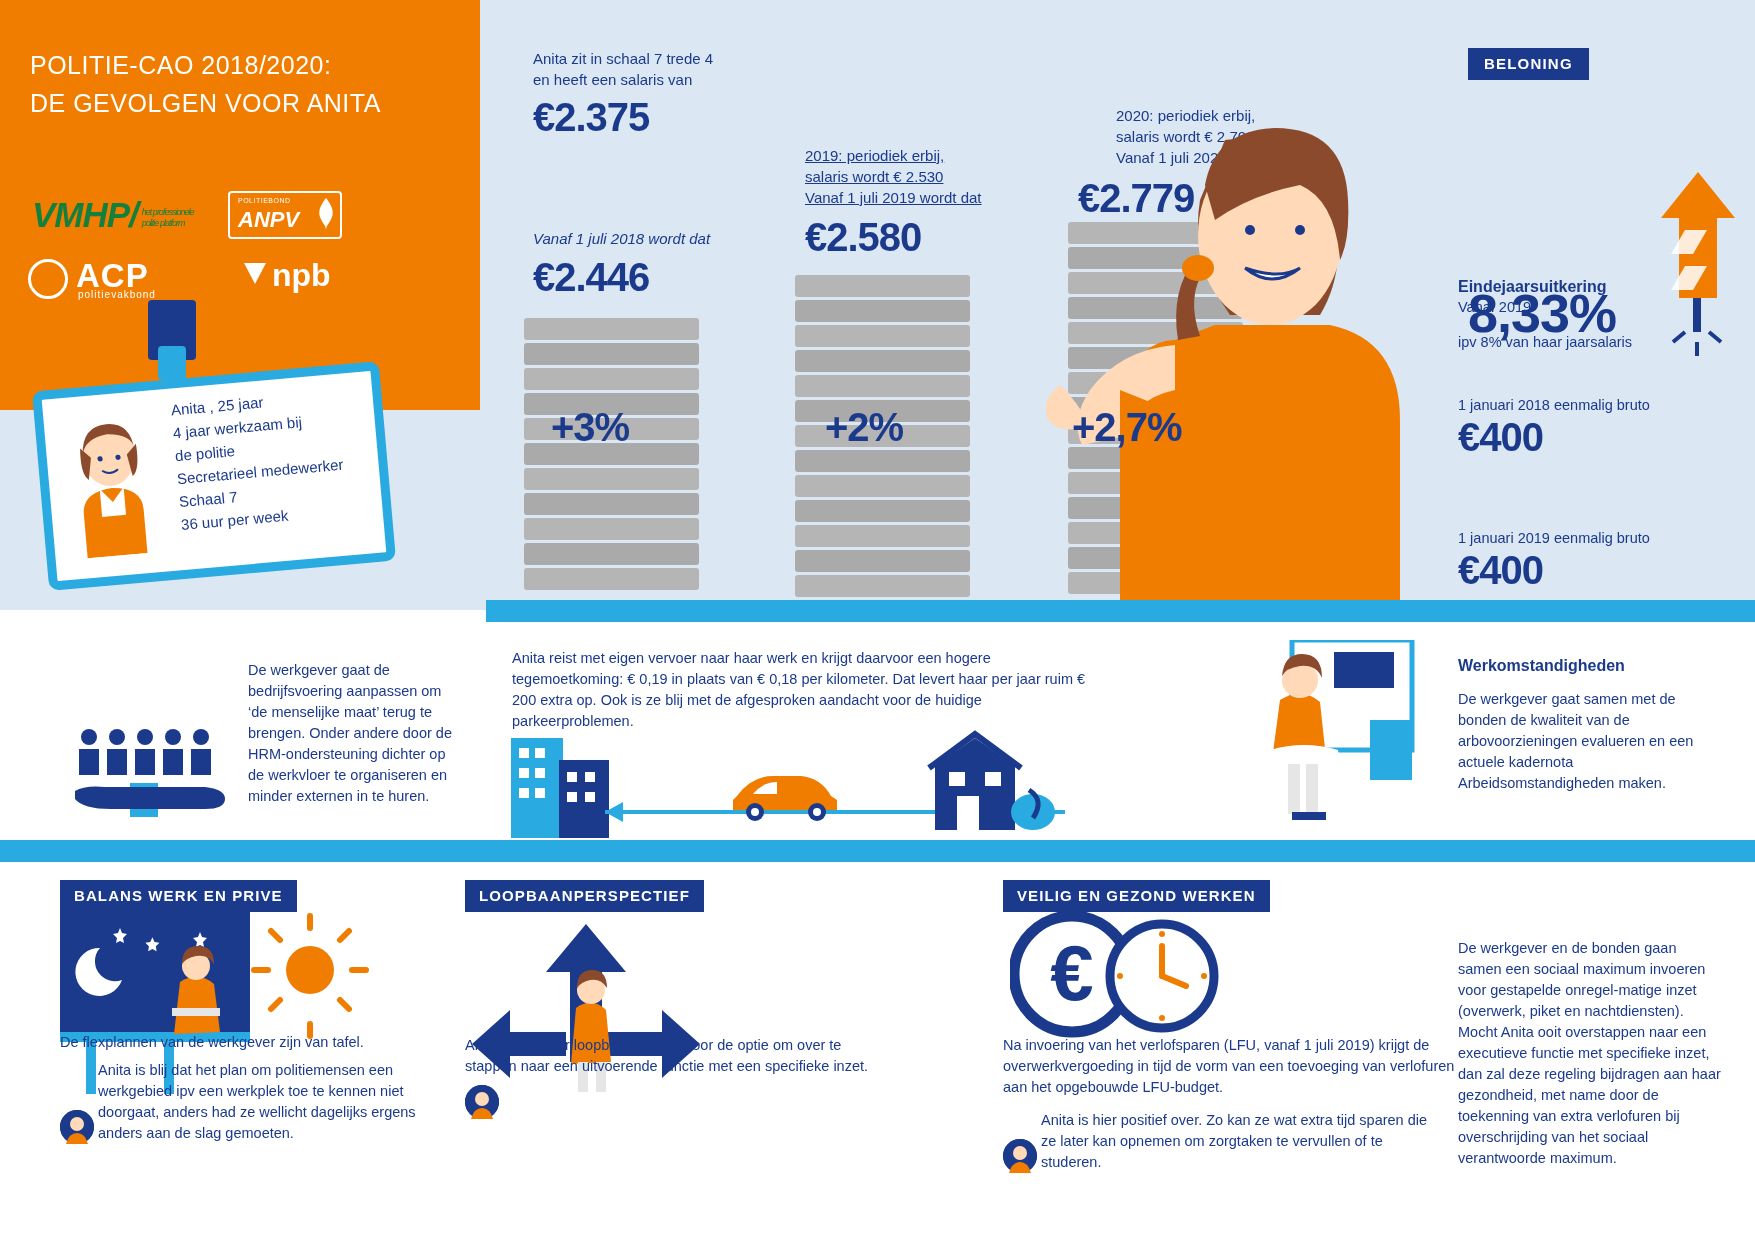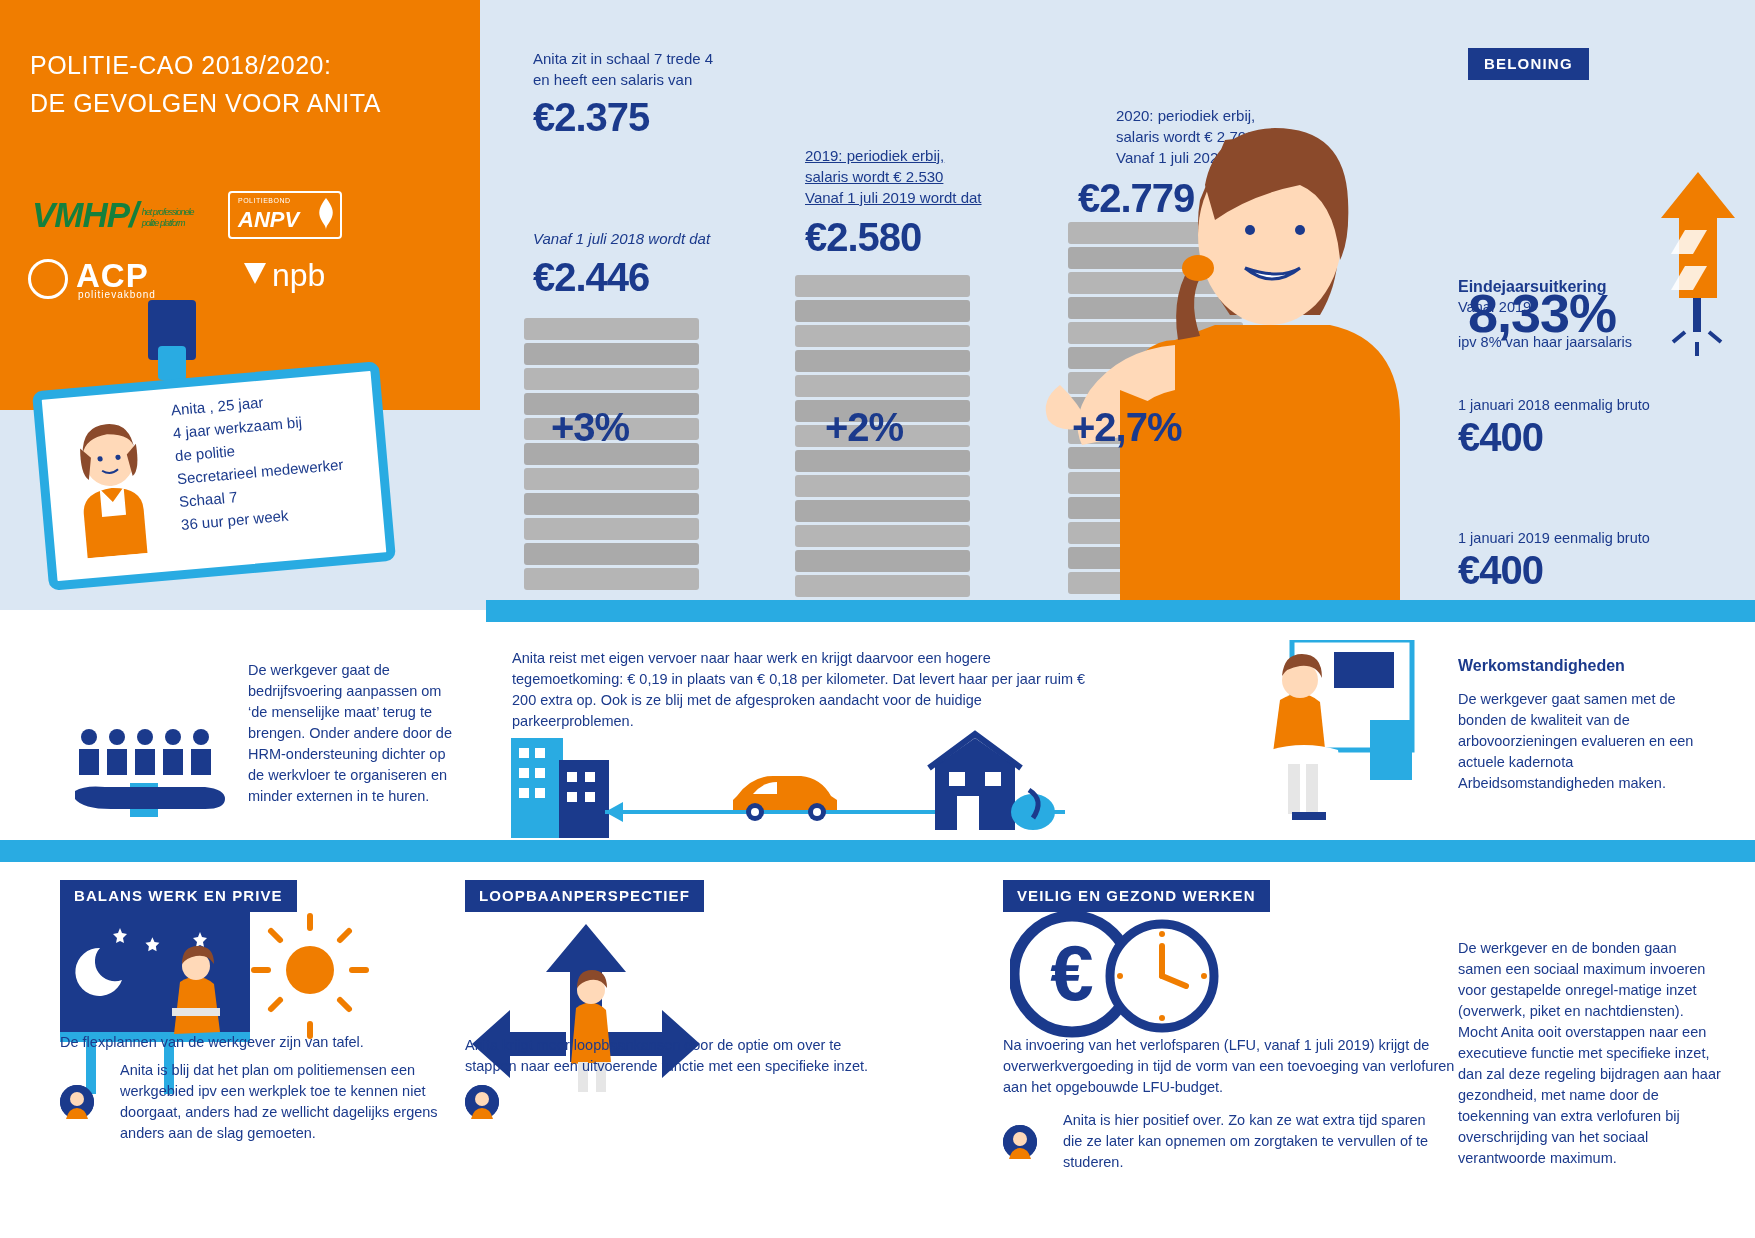--- a/index.html
+++ b/index.html
@@ -19,21 +19,21 @@
   .logos{position:absolute;left:32px;top:195px;width:420px;}
   .logo-vmhp{position:absolute;left:0;top:0;color:#15803d;font-size:35px;font-weight:bold;letter-spacing:-1px;font-style:italic;}
   .logo-vmhp small{font-size:9px;font-weight:normal;line-height:11px;display:inline-block;vertical-align:middle;width:60px;margin-left:4px;}
   .logo-anpv{position:absolute;left:196px;top:-4px;width:110px;height:44px;border:2px solid #fff;border-radius:4px;color:#fff;}
   .logo-anpv .a1{position:absolute;left:8px;top:4px;font-size:7px;letter-spacing:.5px;}
   .logo-anpv .a2{position:absolute;left:8px;top:14px;font-size:22px;font-weight:bold;font-style:italic;}
   .logo-acp{position:absolute;left:0;top:62px;color:#fff;}
   .logo-acp .ac{font-size:33px;font-weight:bold;letter-spacing:1px;}
   .logo-acp .sub{font-size:10px;letter-spacing:1px;margin-top:-6px;}
   .logo-acp .circ{position:absolute;left:-4px;top:2px;width:34px;height:34px;border-radius:50%;border:3px solid #fff;}
-  .logo-npb{position:absolute;left:210px;top:62px;color:#fff;font-size:32px;font-weight:normal;}
+  .logo-npb{position:absolute;left:210px;top:62px;color:#fff;font-size:32px;font-weight:bold;}
   .logo-npb .check{display:inline-block;width:26px;height:26px;margin-right:4px;}
 
   
   .badge-wrap{position:absolute;left:30px;top:300px;width:360px;height:290px;}
   .badge-clip{position:absolute;left:118px;top:0;width:48px;height:60px;background:#1b3a8c;border-radius:4px;}
   .badge-clip2{position:absolute;left:128px;top:46px;width:28px;height:34px;background:#29abe2;border-radius:4px;}
   .badge-card{position:absolute;left:10px;top:76px;width:330px;height:182px;background:#fff;border:9px solid #29abe2;border-radius:10px;transform:rotate(-5deg);}
   .badge-text{position:absolute;left:128px;top:10px;width:190px;font-size:15px;line-height:23px;color:#1b3a8c;}
   .badge-photo{position:absolute;left:14px;top:22px;width:96px;height:140px;}
 
@@ -52,21 +52,21 @@
   
   .tag{position:absolute;background:#1b3a8c;color:#fff;font-size:15px;font-weight:bold;letter-spacing:1.2px;padding:7px 16px 8px 16px;}
 
   .navy-h{font-size:16px;font-weight:bold;color:#1b3a8c;}
   .txt{position:absolute;font-size:14.5px;line-height:21px;color:#1b3a8c;}
 
   .rocket{position:absolute;left:1655px;top:170px;}
   .sec-title{position:absolute;background:#1b3a8c;color:#fff;font-size:15px;font-weight:bold;letter-spacing:1.1px;padding:7px 14px 8px 14px;}
 
   .avatar{width:34px;height:34px;border-radius:50%;background:#1b3a8c;position:relative;flex:0 0 34px;}
-  .quote{display:flex;gap:26px;align-items:center;}
+  .quote{display:flex;gap:4px;align-items:flex-end;}
   .quote .q{font-size:14.5px;line-height:21px;color:#1b3a8c;}
   svg{display:block;}
 </style>
 </head>
 <body>
 
 <div class="canvas">
 
   <div class="bg-light"></div>
 

